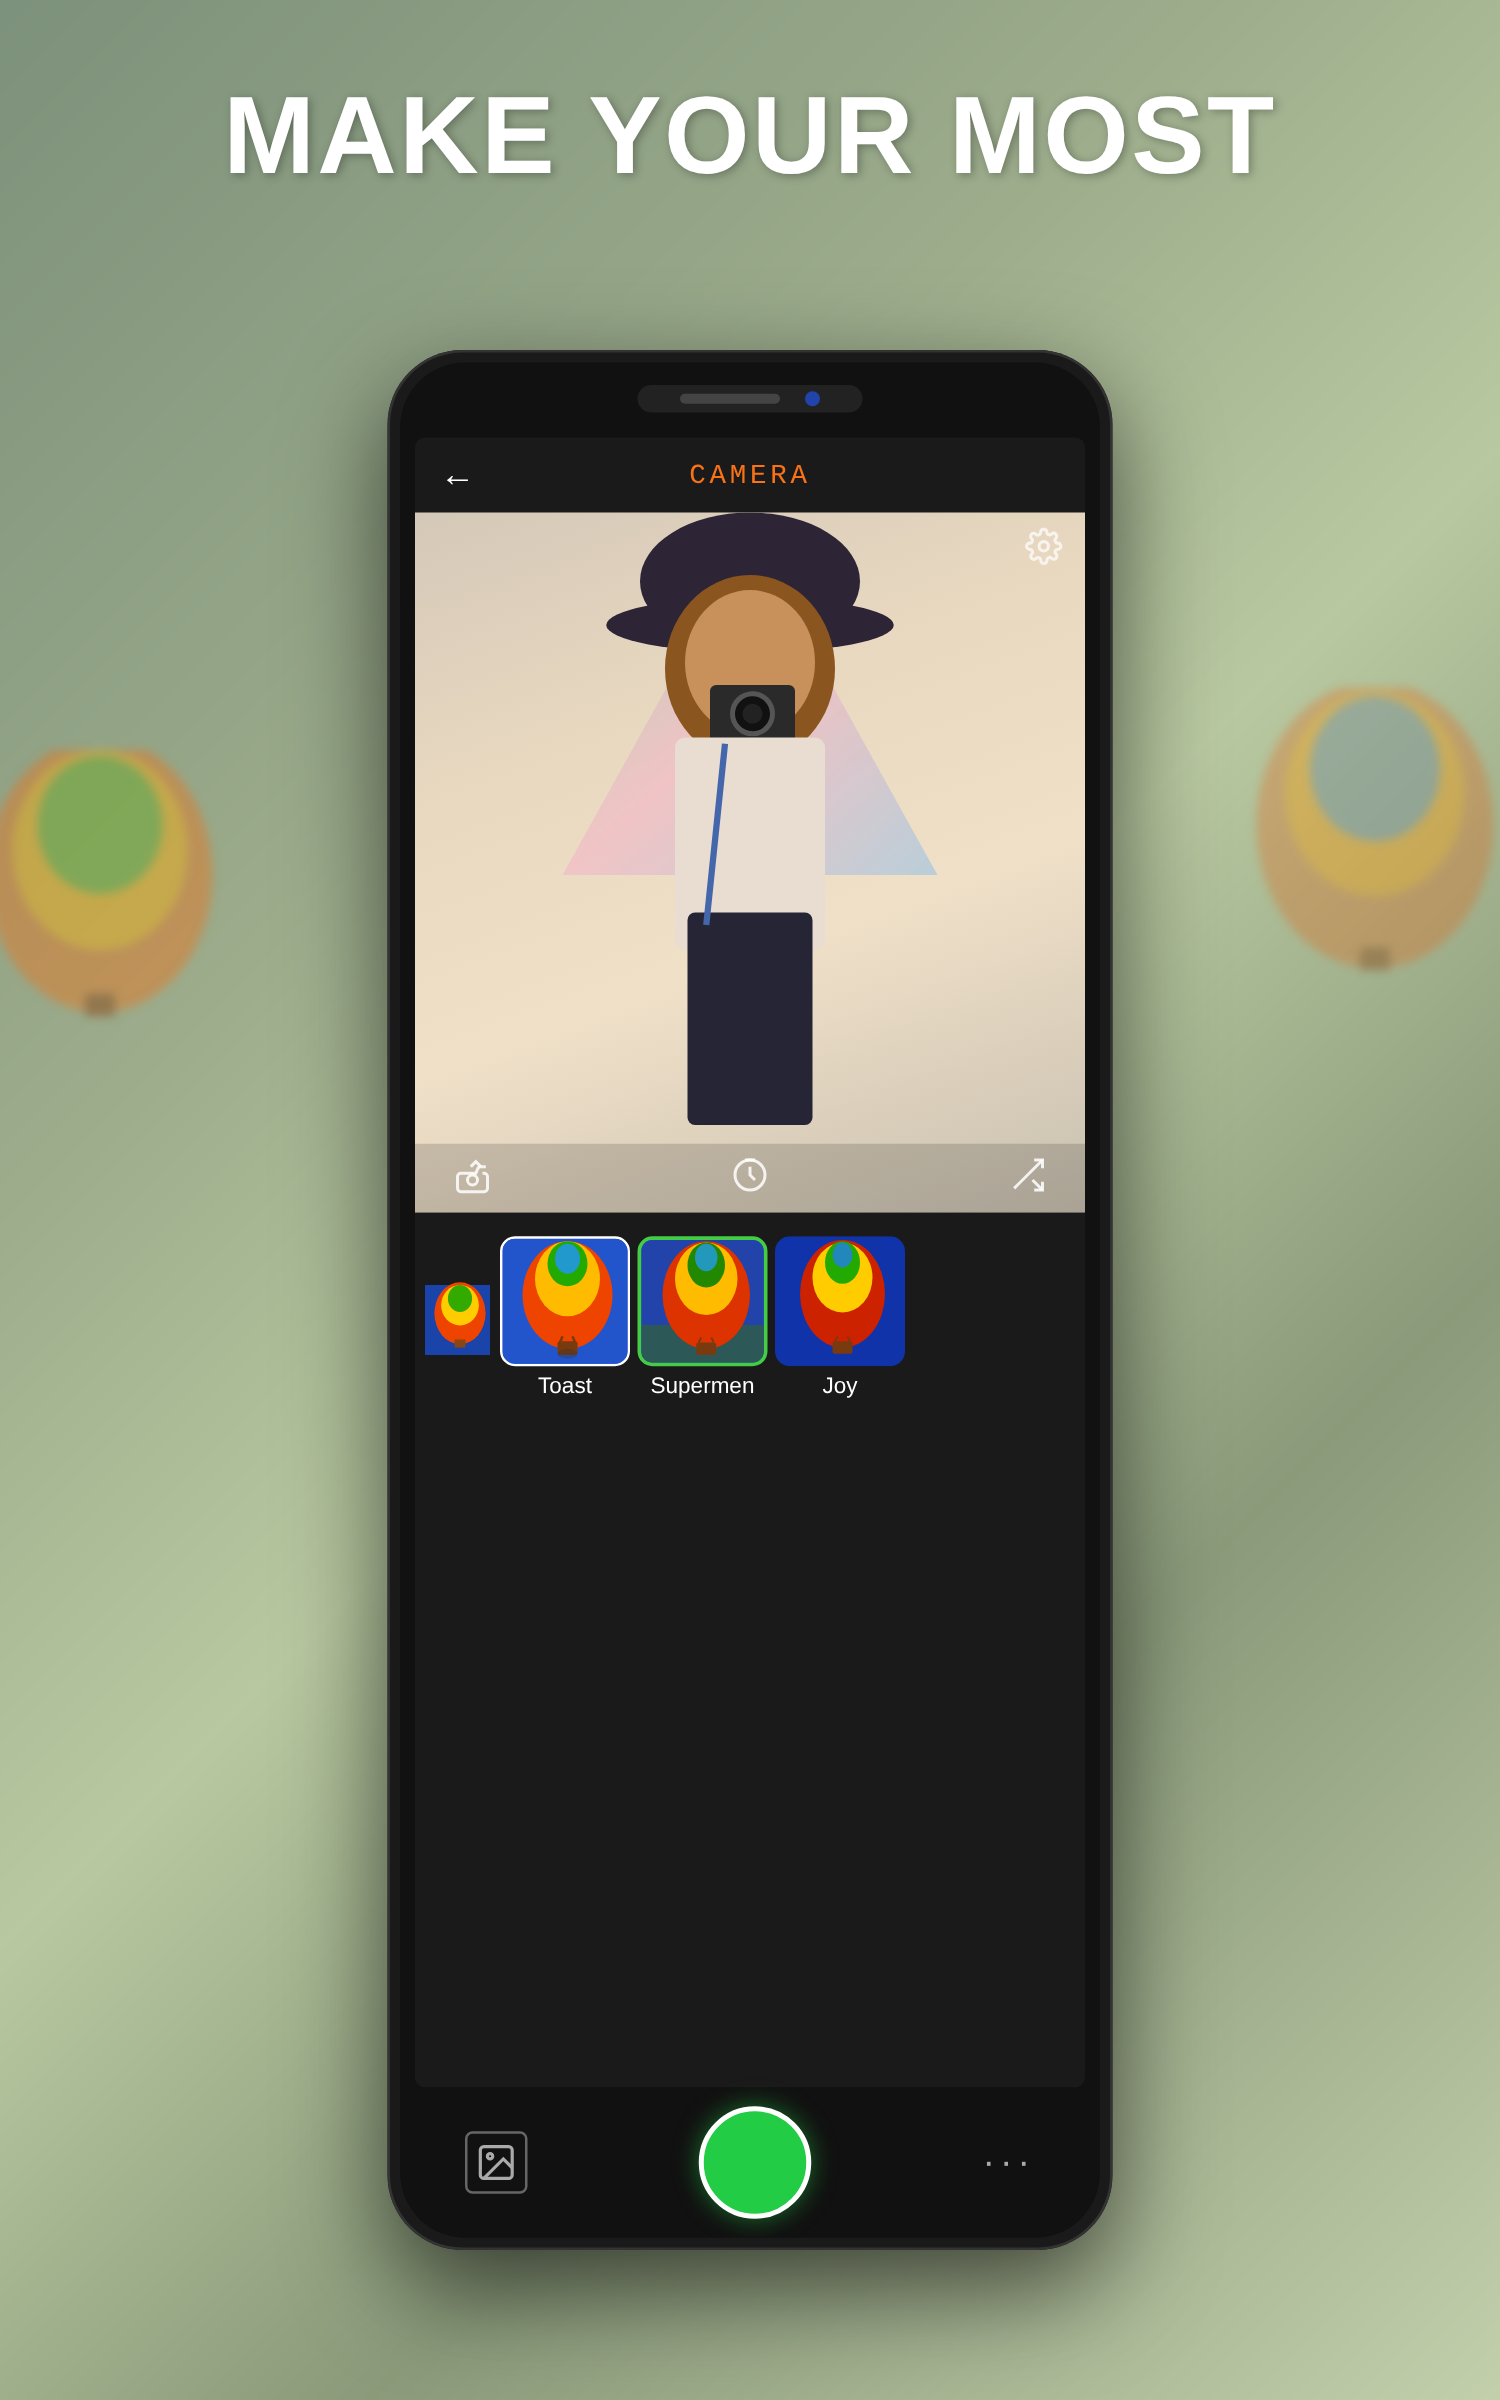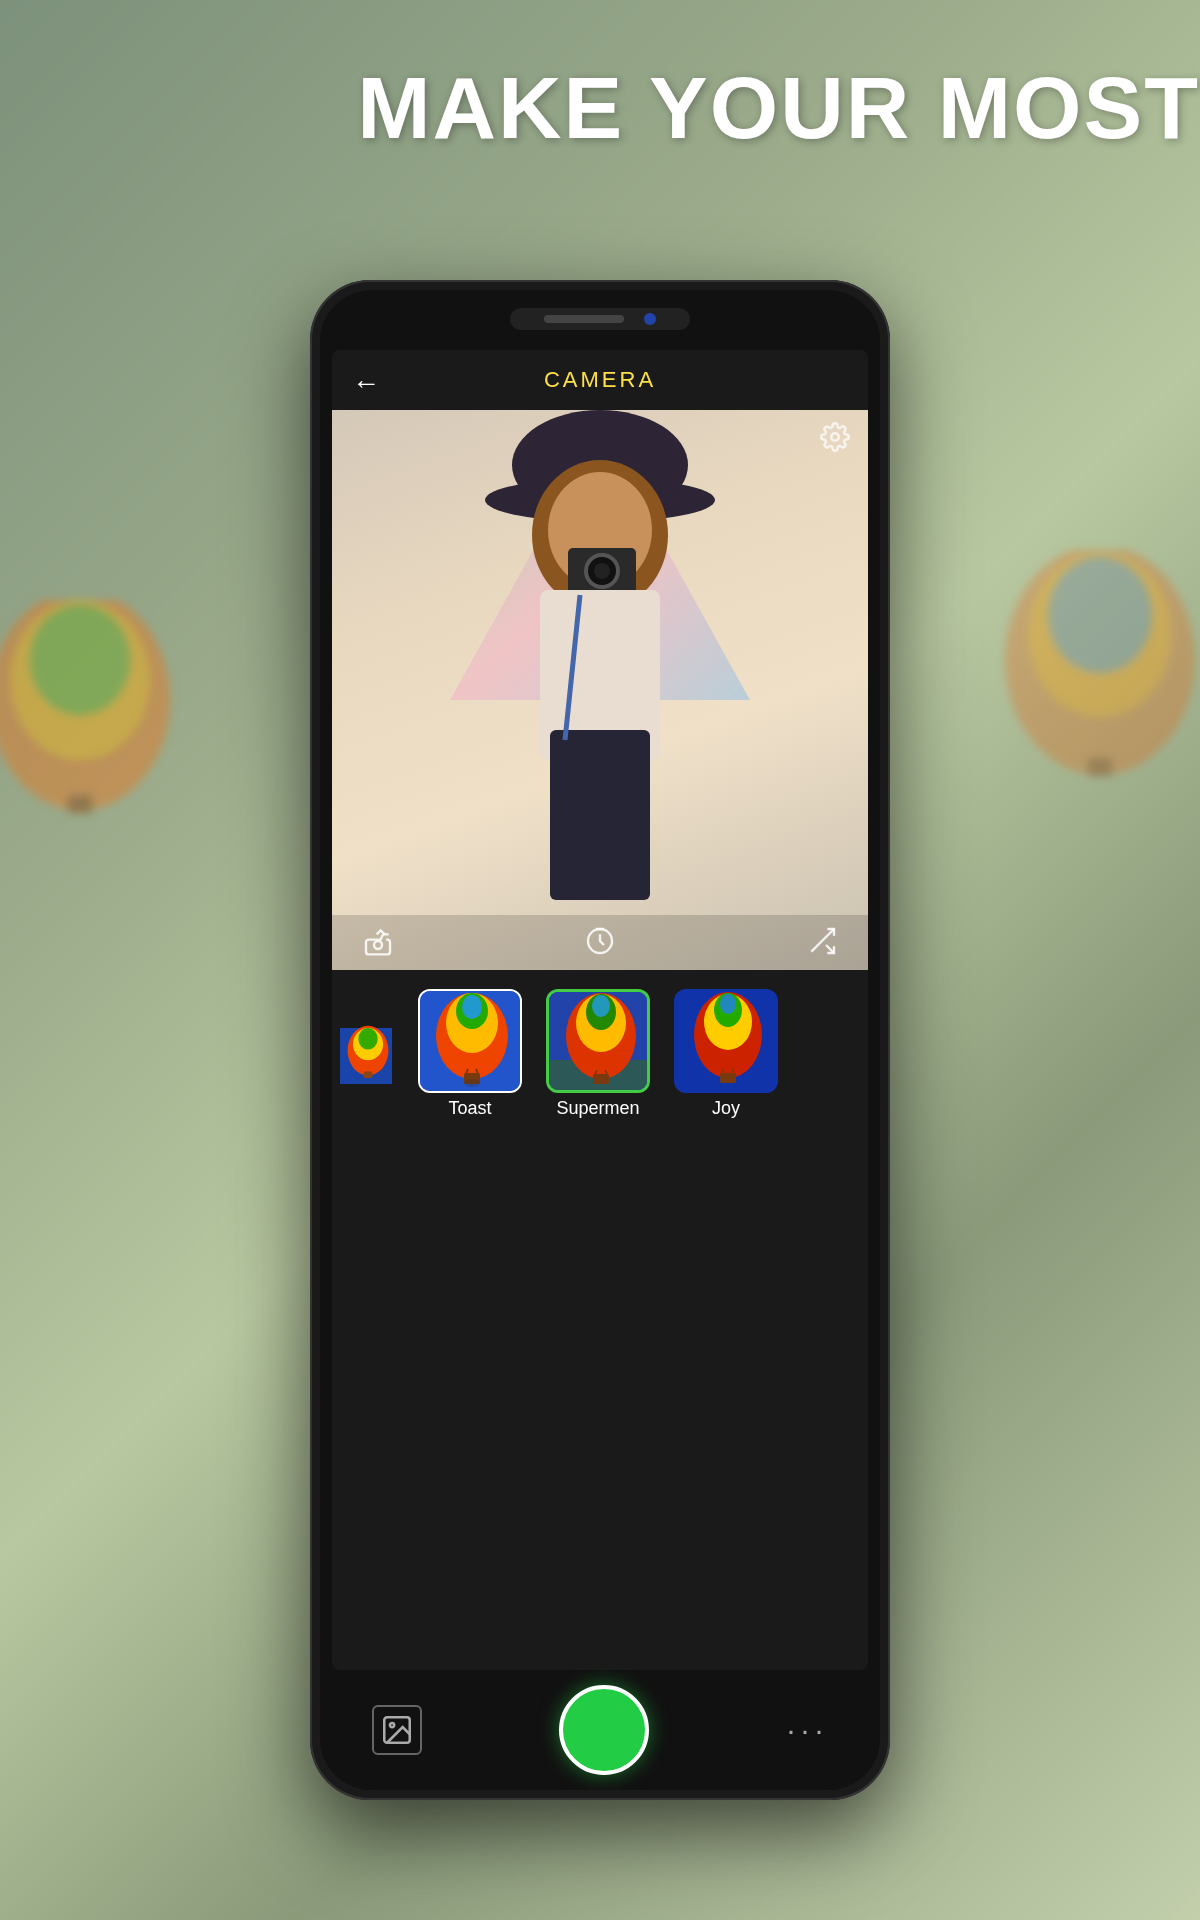--- a/index.html
+++ b/index.html
@@ -20,21 +20,21 @@
       background: linear-gradient(135deg, #7a8f7a 0%, #9aaa8a 30%, #b8c8a0 50%, #8a9a7a 70%, #c8d4b0 100%);
       filter: blur(8px);
       transform: scale(1.05);
     }
 
     
     .headline {
       position: absolute;
       top: 60px;
       left: 0; right: 0;
-      text-align: right;
+      text-align: center;
       z-index: 10;
     }
     .headline h1 {
       font-size: 88px;
       font-weight: 900;
       color: #ffffff;
       text-shadow: 2px 2px 8px rgba(0,0,0,0.3);
       line-height: 1.1;
       letter-spacing: 2px;
     }
@@ -110,24 +110,25 @@
       position: relative;
     }
     .back-arrow {
       position: absolute;
       left: 20px;
       color: #fff;
       font-size: 28px;
       cursor: pointer;
     }
     .camera-title {
-      color: #fde047;
+      color: #f97316;
       font-size: 22px;
       font-weight: 500;
       letter-spacing: 3px;
+      font-family: Liberation Mono, monospace;
     }
 
     
     .viewfinder {
       position: relative;
       width: 100%;
       height: 560px;
       background: linear-gradient(160deg, #d4c8b8 0%, #e8d8c0 30%, #f0e0c8 60%, #c8c0b0 100%);
       overflow: hidden;
     }
@@ -172,21 +173,21 @@
       justify-content: space-between;
       padding: 0 30px;
     }
 
     
     .filter-strip {
       background: #1a1a1a;
       height: 168px;
       display: flex;
       align-items: center;
-      gap: 24px;
+      gap: 6px;
       padding: 8px 6px;
       overflow: hidden;
     }
 
     .filter-item {
       display: flex;
       flex-direction: column;
       align-items: center;
       cursor: pointer;
       flex-shrink: 0;

